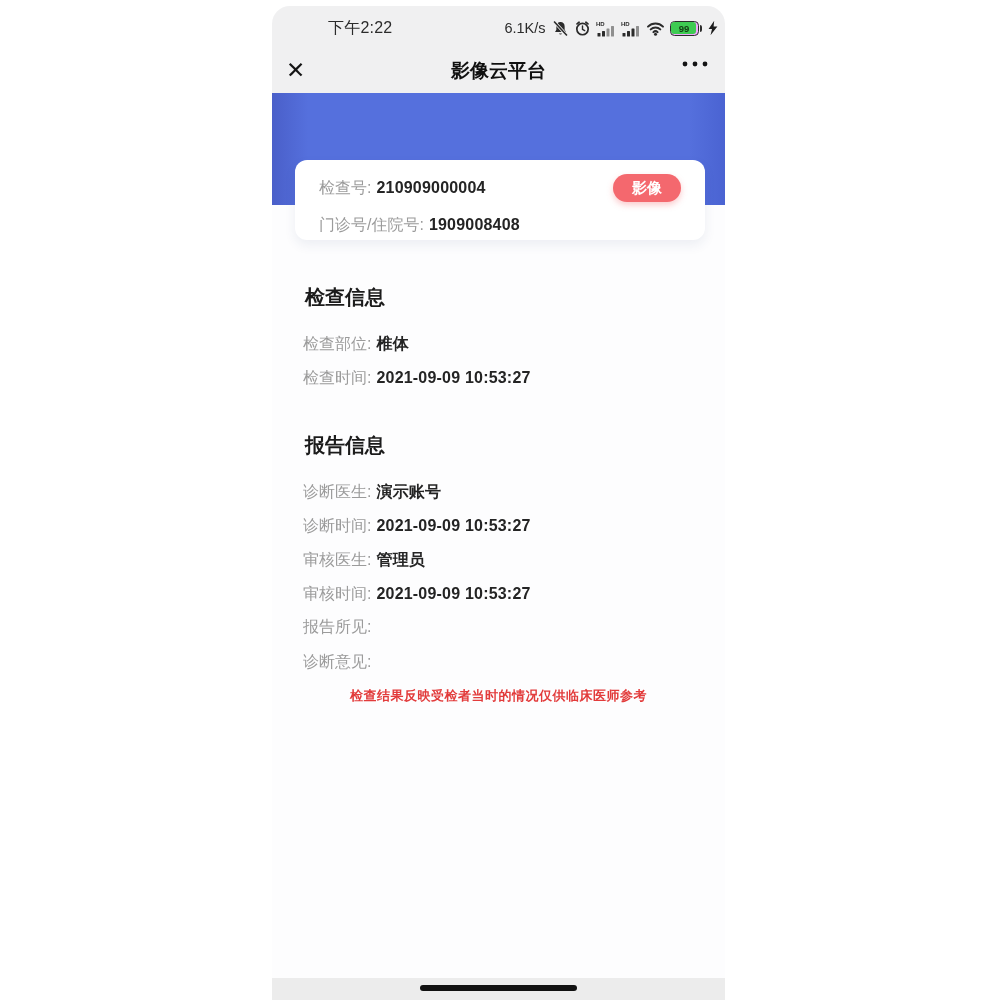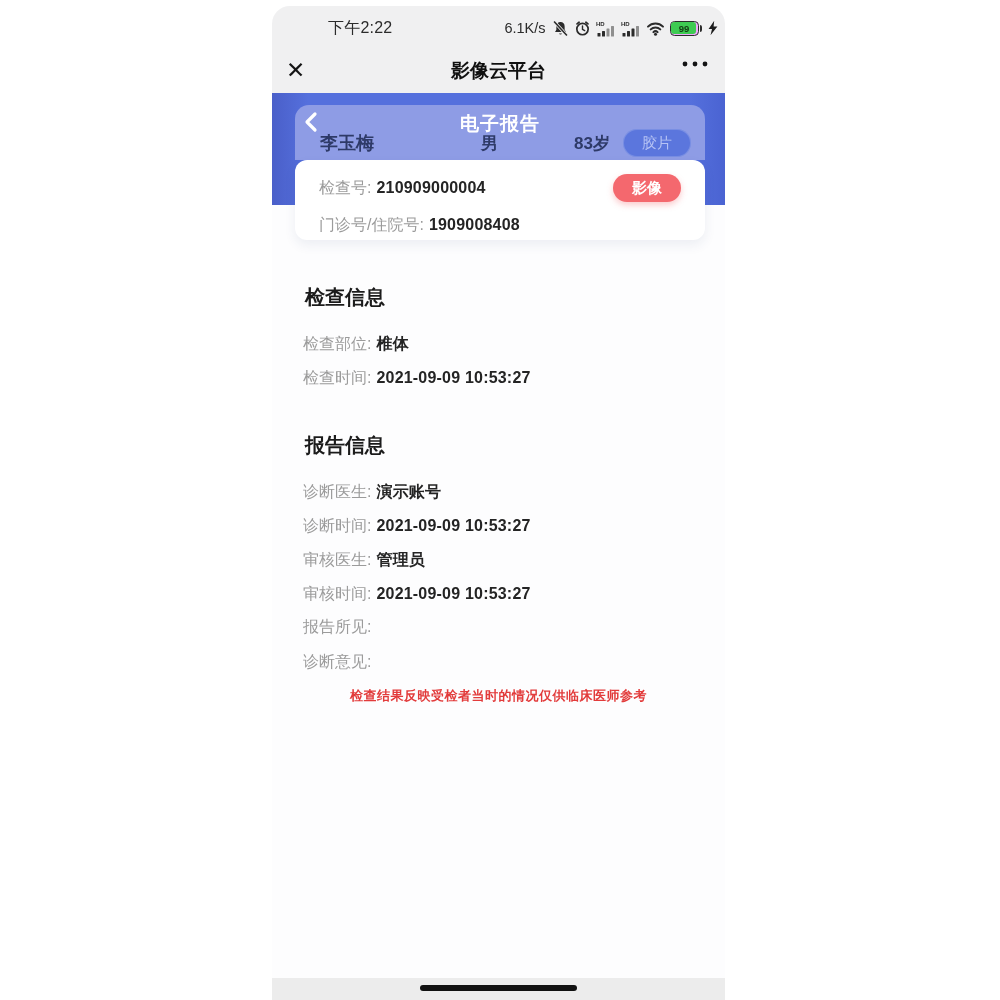--- a/index.html
+++ b/index.html
@@ -134,34 +134,20 @@
             <circle cx="4" cy="4" r="2.4" fill="#141414"></circle>
             <circle cx="14" cy="4" r="2.4" fill="#141414"></circle>
             <circle cx="24" cy="4" r="2.4" fill="#141414"></circle>
           </svg>
       </button>
     </div>
 
     <div class="header-area">
       <div class="blue-bg"></div>
 
-      <div class="light-card">
-        <button class="back-btn">
-          <svg width="24" height="24" viewBox="0 0 24 24">
-              <polyline points="15,4 7,12 15,20" fill="none" stroke="#ffffff" stroke-width="3.2" stroke-linecap="round" stroke-linejoin="round"></polyline>
-            </svg>
-        </button>
-        <div class="report-title">电子报告</div>
-        <div class="patient-row">
-          <span class="patient-name">李玉梅</span>
-          <span class="patient-sex">男</span>
-          <span class="patient-age">83岁</span>
-          <button class="pill pill-film">胶片</button>
-        </div>
-      </div>
 
       <div class="white-card">
         <div class="card-row1">
           <div>
             <span class="lbl">检查号:</span><span class="val">210909000004</span>
           </div>
           <button class="pill pill-image">影像</button>
         </div>
         <div class="card-row2">
           <span class="lbl">门诊号/住院号:</span><span class="val">1909008408</span>

